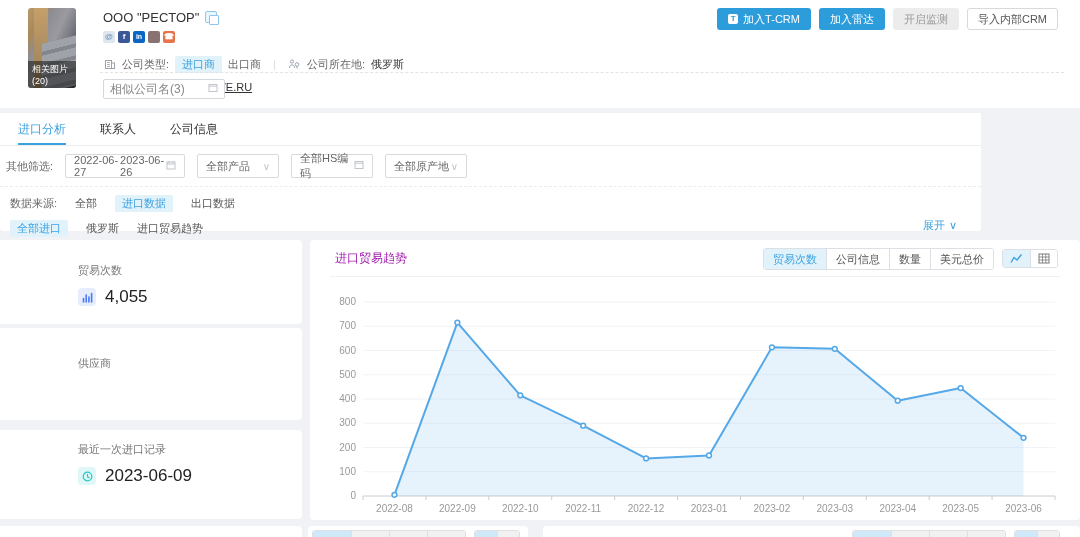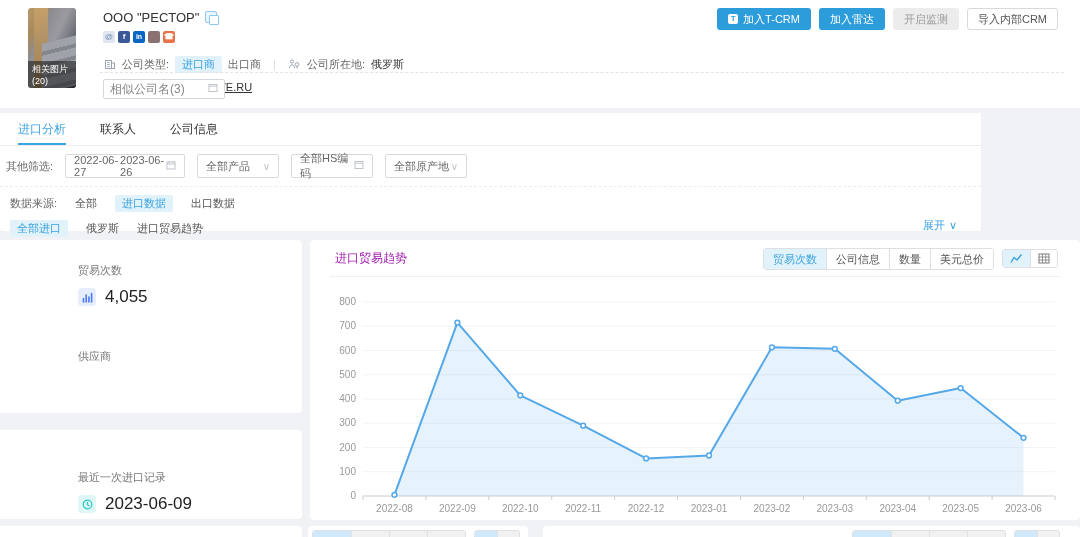--- a/index.html
+++ b/index.html
@@ -253,28 +253,28 @@
         <span class="stat-ic blue">
           <svg width="11" height="11" viewBox="0 0 11 11">
               <path d="M1.5 10V6.5M4.2 10V3M6.9 10V5M9.6 10V1.5" stroke="#4a7bf5" stroke-width="1.6" stroke-linecap="round"></path>
             </svg>
         </span>
         <span class="stat-value">4,055</span>
       </div>
     </div>
   </div>
 
-  <div class="stat-card" style="top:321px;height:92px">
+  <div class="stat-card" style="top:328px;height:92px">
     <div class="stat-inner" style="padding-top:28px">
       <div class="stat-label">供应商</div>
     </div>
   </div>
 
   <div class="stat-card" style="top:430px;height:89px">
-    <div class="stat-inner" style="padding-top:40px">
+    <div class="stat-inner" style="padding-top:12px">
       <div class="stat-label">最近一次进口记录</div>
       <div class="stat-value-row">
         <span class="stat-ic teal">
           <svg width="11" height="11" viewBox="0 0 11 11">
               <circle cx="5.5" cy="5.5" r="4.3" fill="none" stroke="#2bc8c8" stroke-width="1.2"></circle>
               <path d="M5.5 3v2.8l2 1.2" fill="none" stroke="#2bc8c8" stroke-width="1.2"></path>
             </svg>
         </span>
         <span class="stat-value">2023-06-09</span>
       </div>

